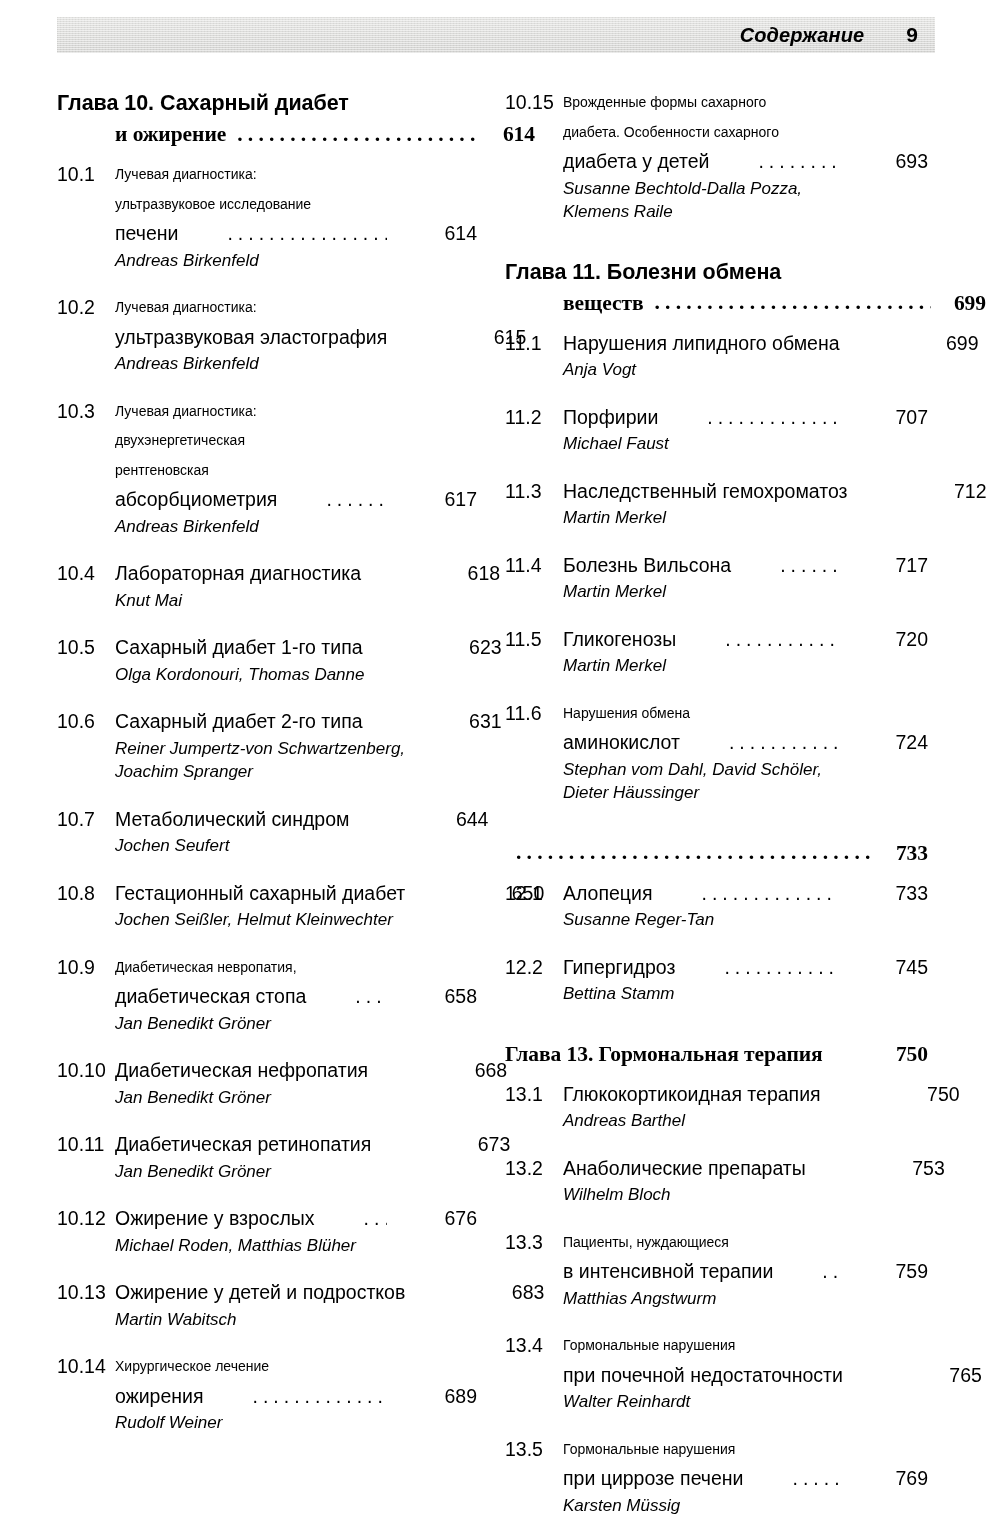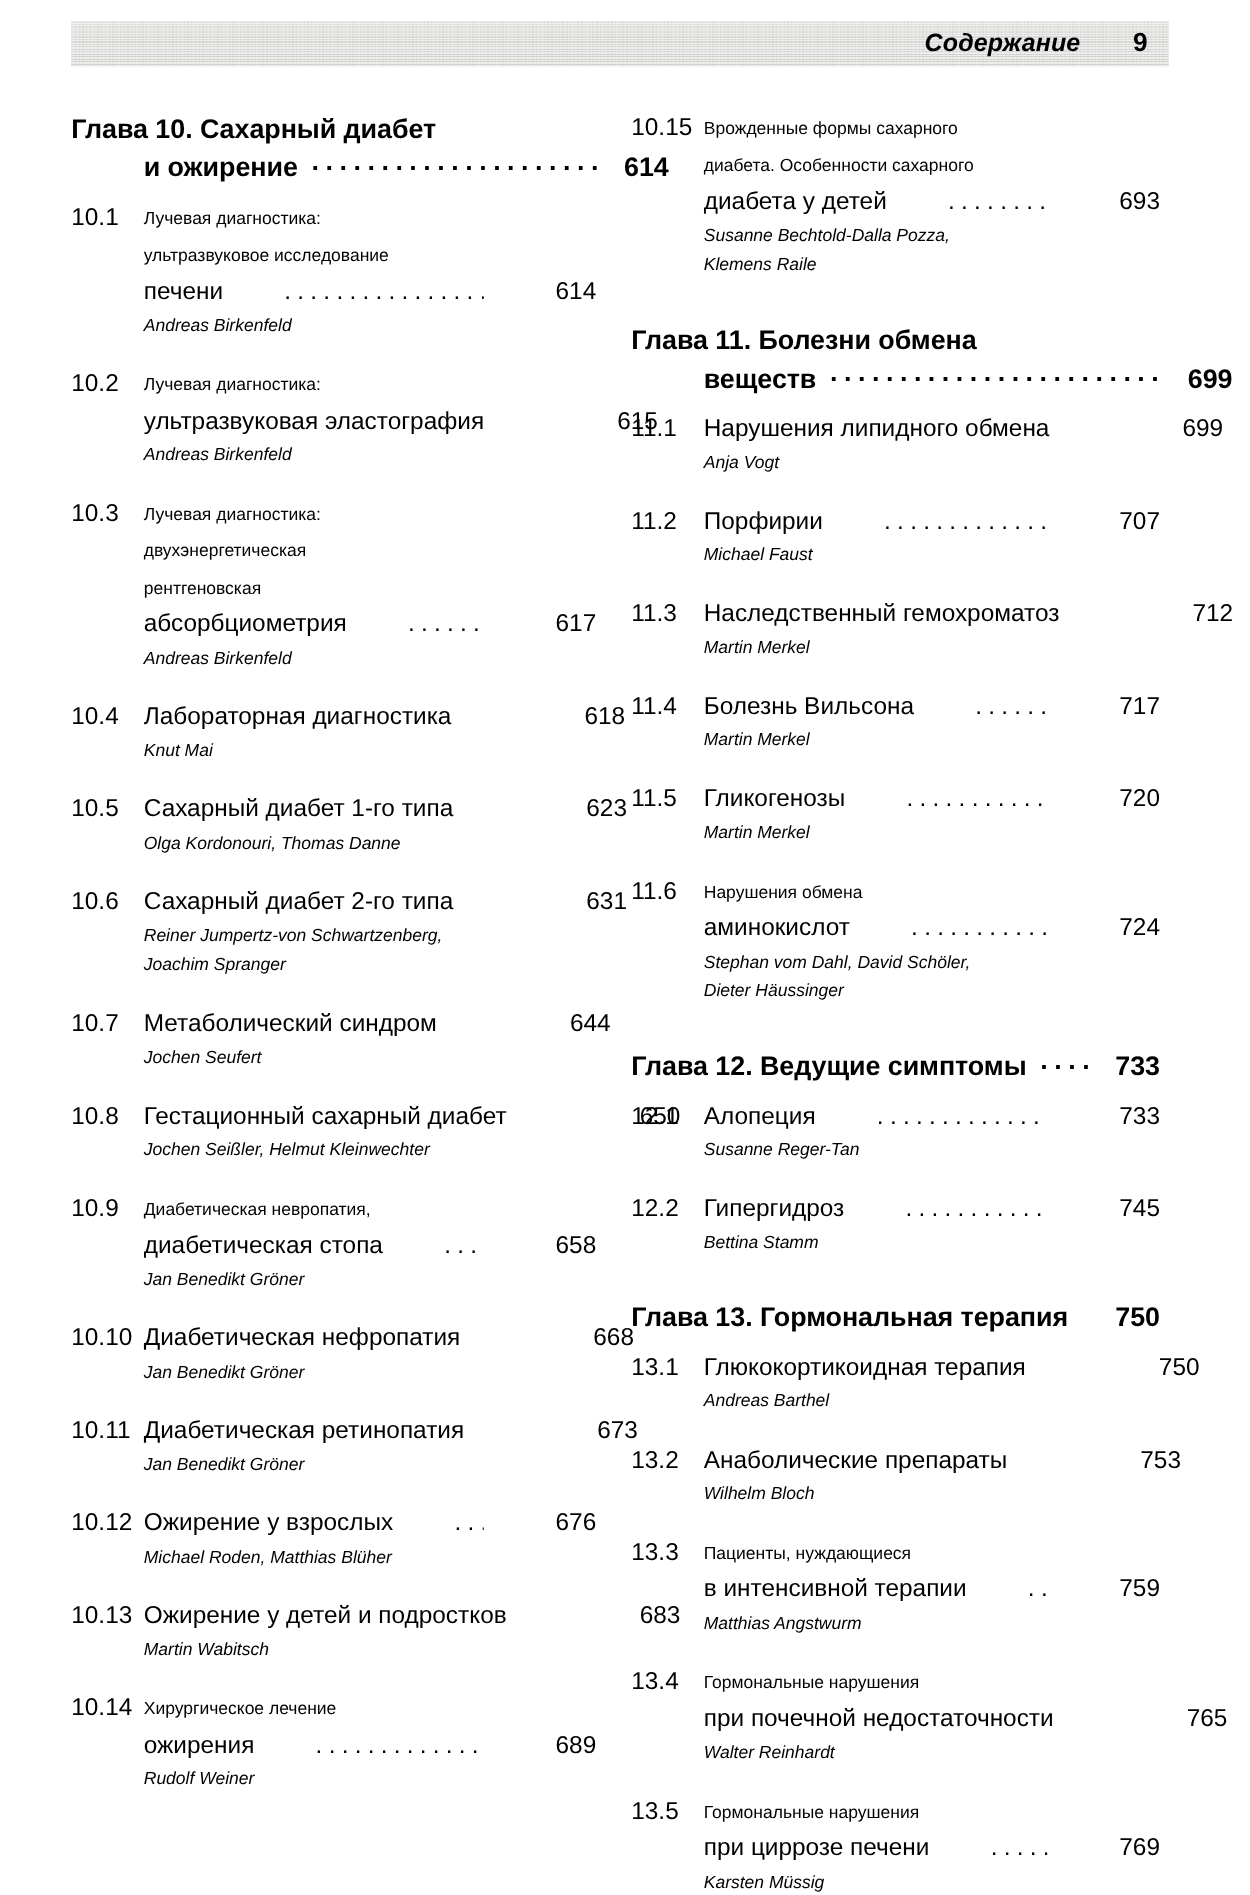--- a/index.html
+++ b/index.html
@@ -76,22 +76,23 @@
     margin: 12px 0 10px 0;
     letter-spacing: -0.05px;
   }
   .chapter .chap-line {
     display: block;
     white-space: nowrap;
   }
   .chapter .chap-indent { padding-left: 58px; }
   .chapter-row {
     display: flex;
-    align-items: flex-start;
+    align-items: center;
     width: 100%;
+    font-family: Liberation Serif, serif;
   }
   .chapter-row .ch-text { flex: 0 0 auto; }
   .chapter-row .ch-leader {
     flex: 1 1 auto;
     overflow: hidden;
     white-space: nowrap;
     margin: 0 9px 0 11px;
     font-weight: bold;
     letter-spacing: 5.2px;
     font-size: 21.5px;
@@ -138,21 +139,21 @@
     text-align: right;
     min-width: 42px;
   }
   .t-line {
     font-size: 14px;
     line-height: 29.5px;
     white-space: nowrap;
   }
   .authors {
     font-style: italic;
-    font-size: 14px;
+    font-size: 17px;
     line-height: 23.5px;
     margin-top: 0px;
   }
   .authors div { white-space: nowrap; }
 
   .chap-block { margin-top: 33px; }
   .chap-block.first { margin-top: 0; }
 </style>
 </head>
 <body>
@@ -464,21 +465,20 @@
             <span class="t-page">724</span>
           </div>
           <div class="authors">
             <div>Stephan vom Dahl, David Schöler,</div>
             <div>Dieter Häussinger</div>
           </div>
         </div>
       </div>
       <div class="chapter chap-block">
         <div class="chapter-row">
-          <span class="ch-text">Глава 12. Ведущие симптомы</span>
           <span class="ch-leader">......................................................................</span>
           <span class="ch-page">733</span>
         </div>
       </div>
       <div class="entry">
         <div class="num">12.1</div>
         <div class="body">
           <div class="title-row">
             <span class="t-text">Алопеция</span>
             <span class="t-leader">......................................................................</span>

